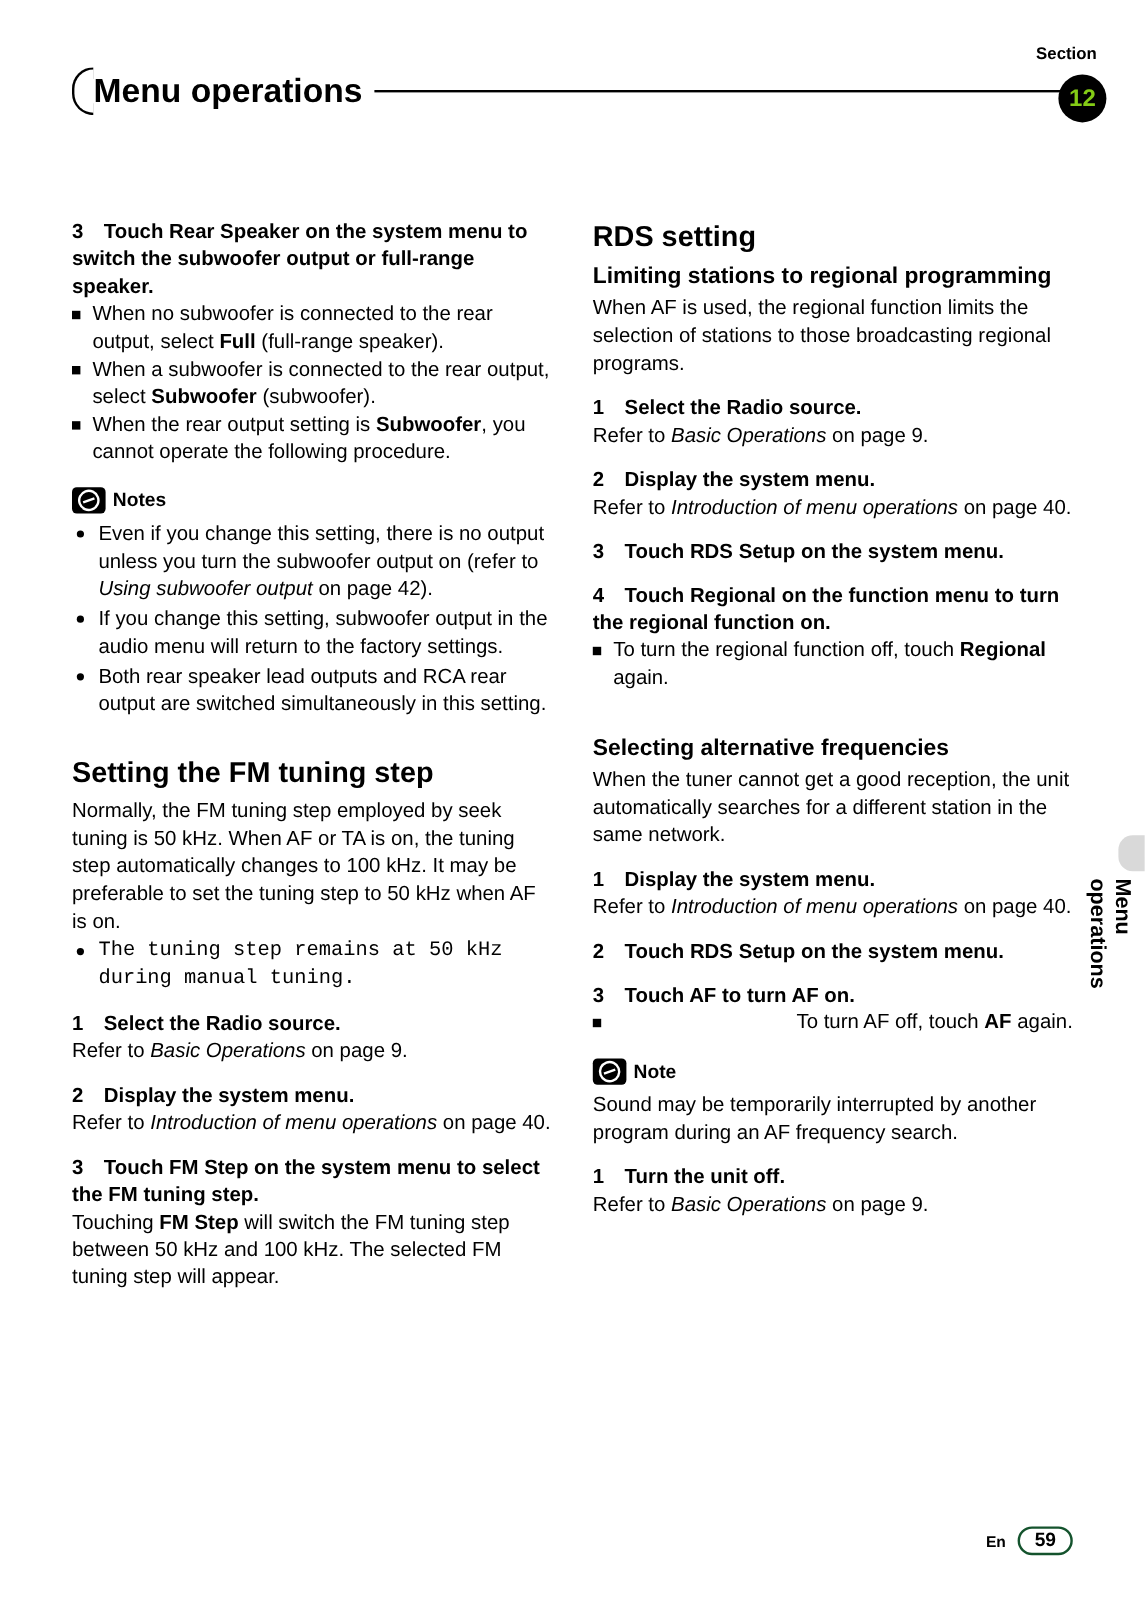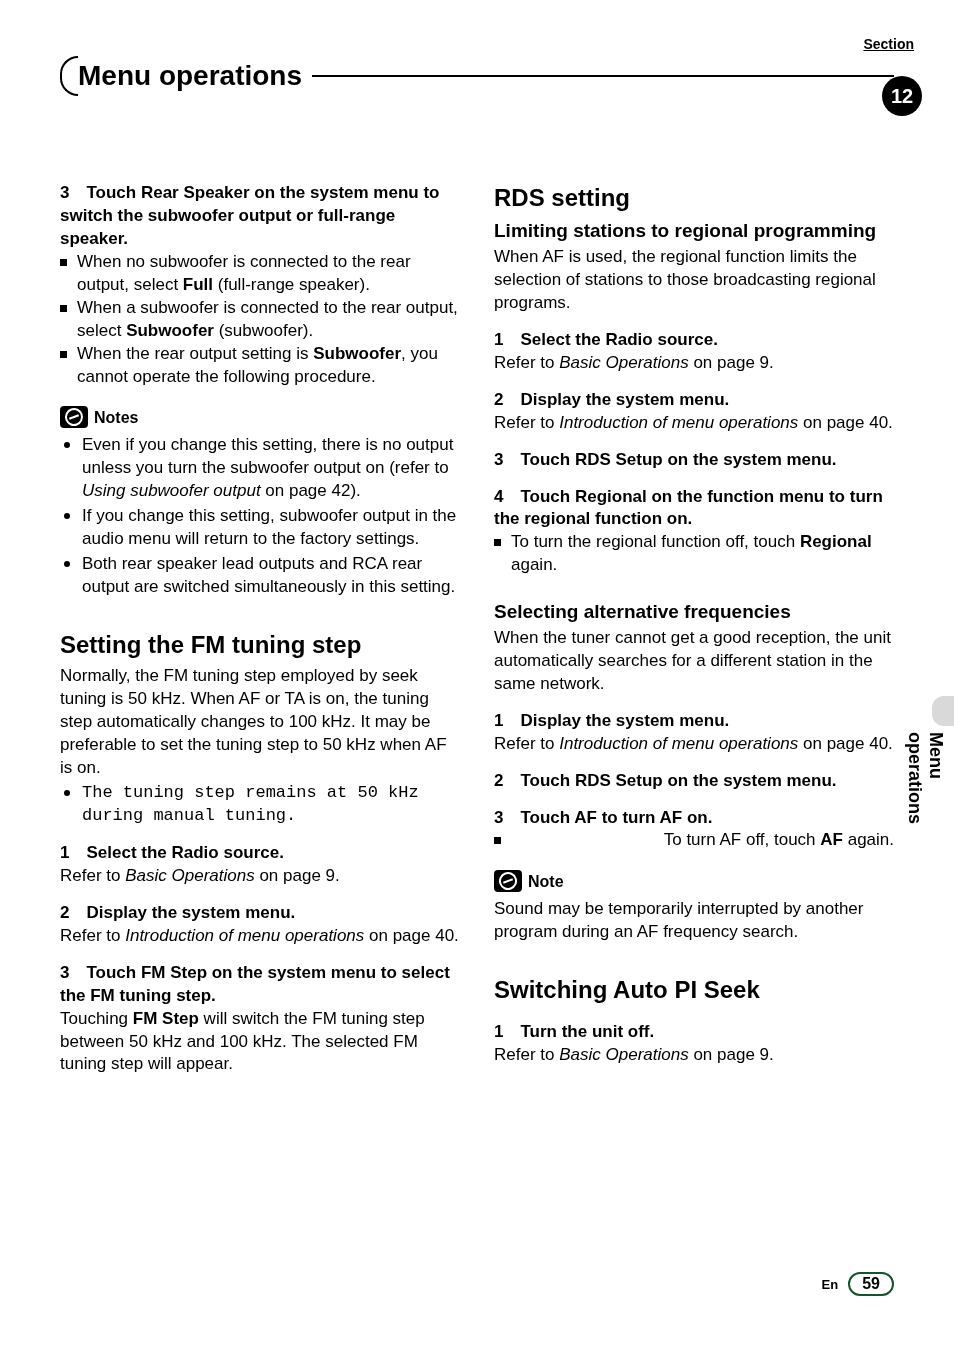--- a/index.html
+++ b/index.html
@@ -19,21 +19,20 @@
   .header-row {
     position: relative;
     height: 60px;
   }
   .section-label {
     position: absolute;
     right: -20px;
     top: -20px;
     font-size: 14px;
     font-weight: bold;
-    text-decoration: underline;
   }
   .title-wrap {
     position: absolute;
     left: 0; right: 0; top: 0;
     display: flex;
     align-items: center;
   }
   .title-paren-left {
     width: 18px; height: 40px;
     border: 2px solid #000;
@@ -48,24 +47,24 @@
   }
   .title-line {
     flex: 1;
     height: 2px;
     background: #000;
     margin: 0 0 0 4px;
   }
   .section-badge {
     position: absolute;
     right: -28px;
-    top: 20px;
+    top: 6px;
     width: 40px; height: 40px;
     background: #000;
-    color: #ffffff;
+    color: #84cc16;
     border-radius: 20px;
     display: flex;
     align-items: center;
     justify-content: center;
     font-weight: bold;
     font-size: 20px;
     text-align: center;
   }
   .side-tab-rounded {
     position: absolute;
@@ -108,21 +107,21 @@
     margin-top: 30px;
     margin-bottom: 4px;
   }
   .h2.first { margin-top: 0; }
   .h3 {
     font-size: 19px;
     font-weight: 900;
     margin-top: 4px;
     margin-bottom: 2px;
   }
-  .h3.gap { margin-top: 22px; }
+  .h3.gap { margin-top: 34px; }
   .bullet-row {
     display: flex;
     align-items: flex-start;
     justify-content: space-between;
   }
   .sq {
     width: 7px; height: 7px; background: #000;
     margin: 8px 10px 0 0;
     flex: 0 0 auto;
   }
@@ -316,21 +315,20 @@
       </div>
 
       <div class="notes-block">
         <div class="notes-head">
           <div class="note-icon"></div>
           <div class="notes-title">Note</div>
         </div>
         <p>Sound may be temporarily interrupted by another program during an AF frequency search.</p>
       </div>
 
-      <div class="h2">Switching Auto PI Seek</div>
 
       <p class="step-head">1 Turn the unit off.</p>
       <p class="body-after">
         <span>Refer to </span><span class="ref">Basic Operations</span><span> on page 9.</span>
       </p>
     </div>
   </div>
 
   <div class="footer">
     <div class="lang">En</div>

